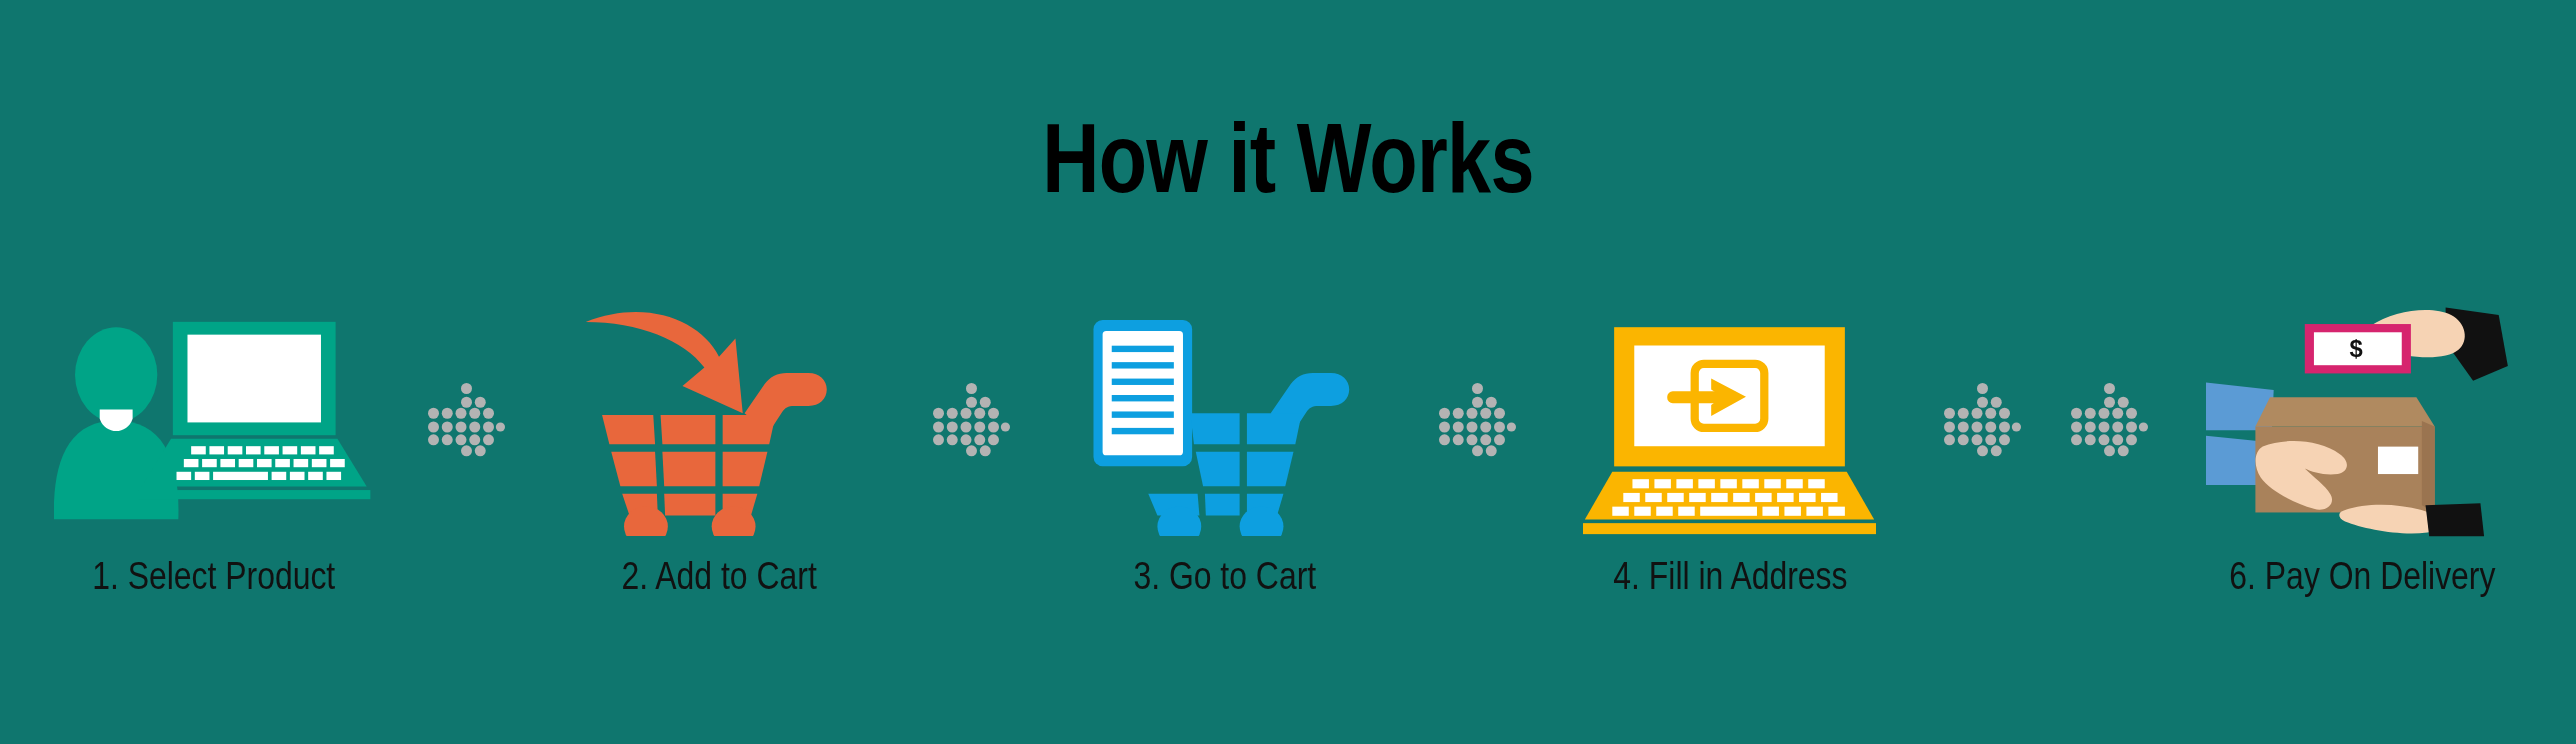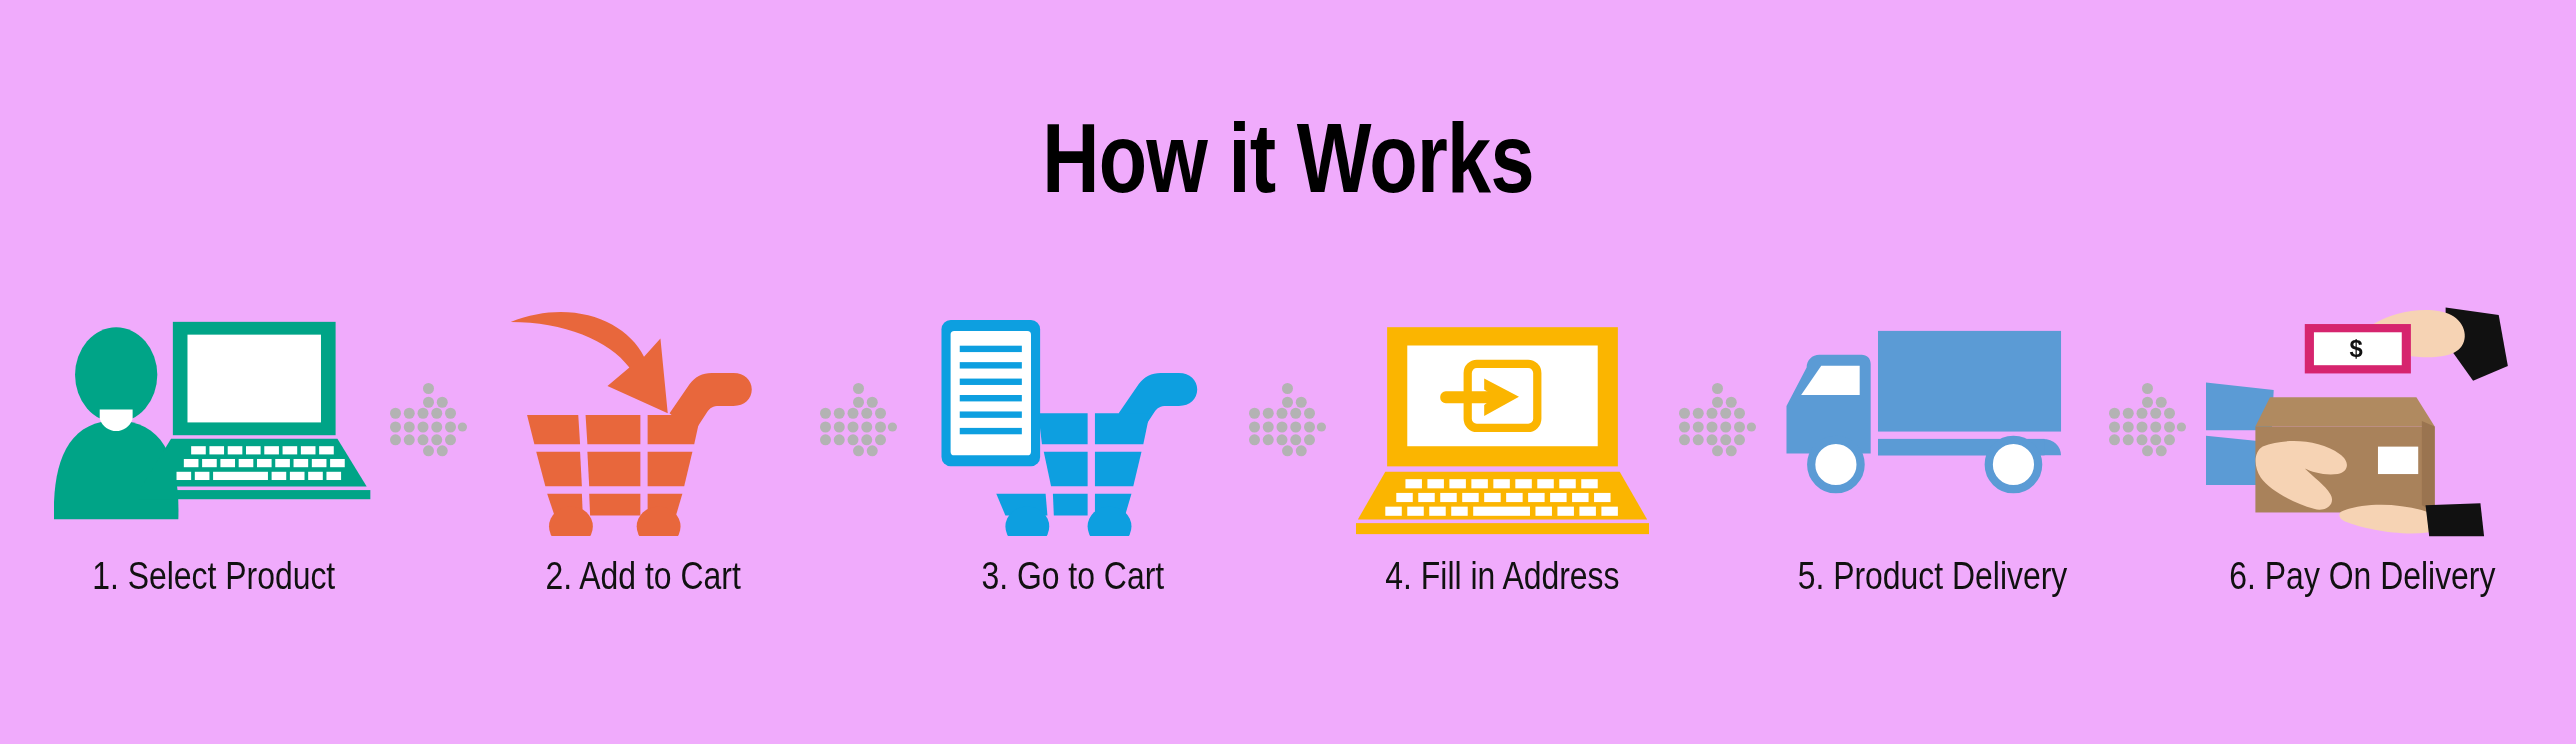--- a/index.html
+++ b/index.html
@@ -10,21 +10,21 @@
   body {
     width: 2576px;
     height: 745px;
     font-family: "Liberation Sans", sans-serif;
     overflow: hidden;
   }
   #infographic {
     position: relative;
     width: 2576px;
     height: 745px;
-    background: #f0abfc;
+    background: #0f766e;
   }
 
   
   .title {
     position: absolute;
     top: 108px;
     left: 0;
     width: 2576px;
     text-align: center;
     font-family: "Liberation Sans Narrow", "Liberation Sans", sans-serif;
@@ -389,42 +389,20 @@
             <circle cx="21" cy="62" r="6"></circle>
             <circle cx="36" cy="62" r="6"></circle>
           <circle cx="51" cy="62" r="6"></circle>
             <circle cx="66" cy="62" r="6"></circle>
           <circle cx="42" cy="74" r="6"></circle>
             <circle cx="57" cy="74" r="6"></circle>
         </g>
       </svg>
     </div>
 
-    <div class="step">
-      <div class="icon-box">
-        <svg width="302" height="229" viewBox="0 0 330 250" aria-hidden="true">
-          <g fill="#5B9BD5">
-
-            <rect x="106" y="26" width="200" height="110"></rect>
-
-            <path d="M28 66 C 28 58, 34 52, 42 52 L 88 52 C 94 52, 98 56, 98 62
-                     L 98 160 L 6 160 L 6 108 Z"></path>
-
-            <path d="M44 64 L 86 64 L 86 96 L 22 96 Z" fill="#ffffff"></path>
-
-            <path d="M106 144 L 286 144 C 298 144, 306 152, 306 162 L 106 162 Z"></path>
-            <rect x="106" y="144" width="182" height="18"></rect>
-          </g>
-
-          <circle cx="60" cy="172" r="27" fill="#ffffff" stroke="#5B9BD5" stroke-width="9"></circle>
-          <circle cx="254" cy="172" r="27" fill="#ffffff" stroke="#5B9BD5" stroke-width="9"></circle>
-        </svg>
-      </div>
-      <div class="step-label">5. Product Delivery</div>
-    </div>
 
     <div class="sep">
       <svg width="77" height="77" viewBox="0 0 84 84" aria-hidden="true">
         <g fill="#B3B3B3">
           <circle cx="42" cy="6" r="6"></circle>
           <circle cx="42" cy="21" r="6"></circle>
             <circle cx="57" cy="21" r="6"></circle>
           <circle cx="6" cy="33" r="6"></circle>
             <circle cx="21" cy="33" r="6"></circle>
             <circle cx="36" cy="33" r="6"></circle>

